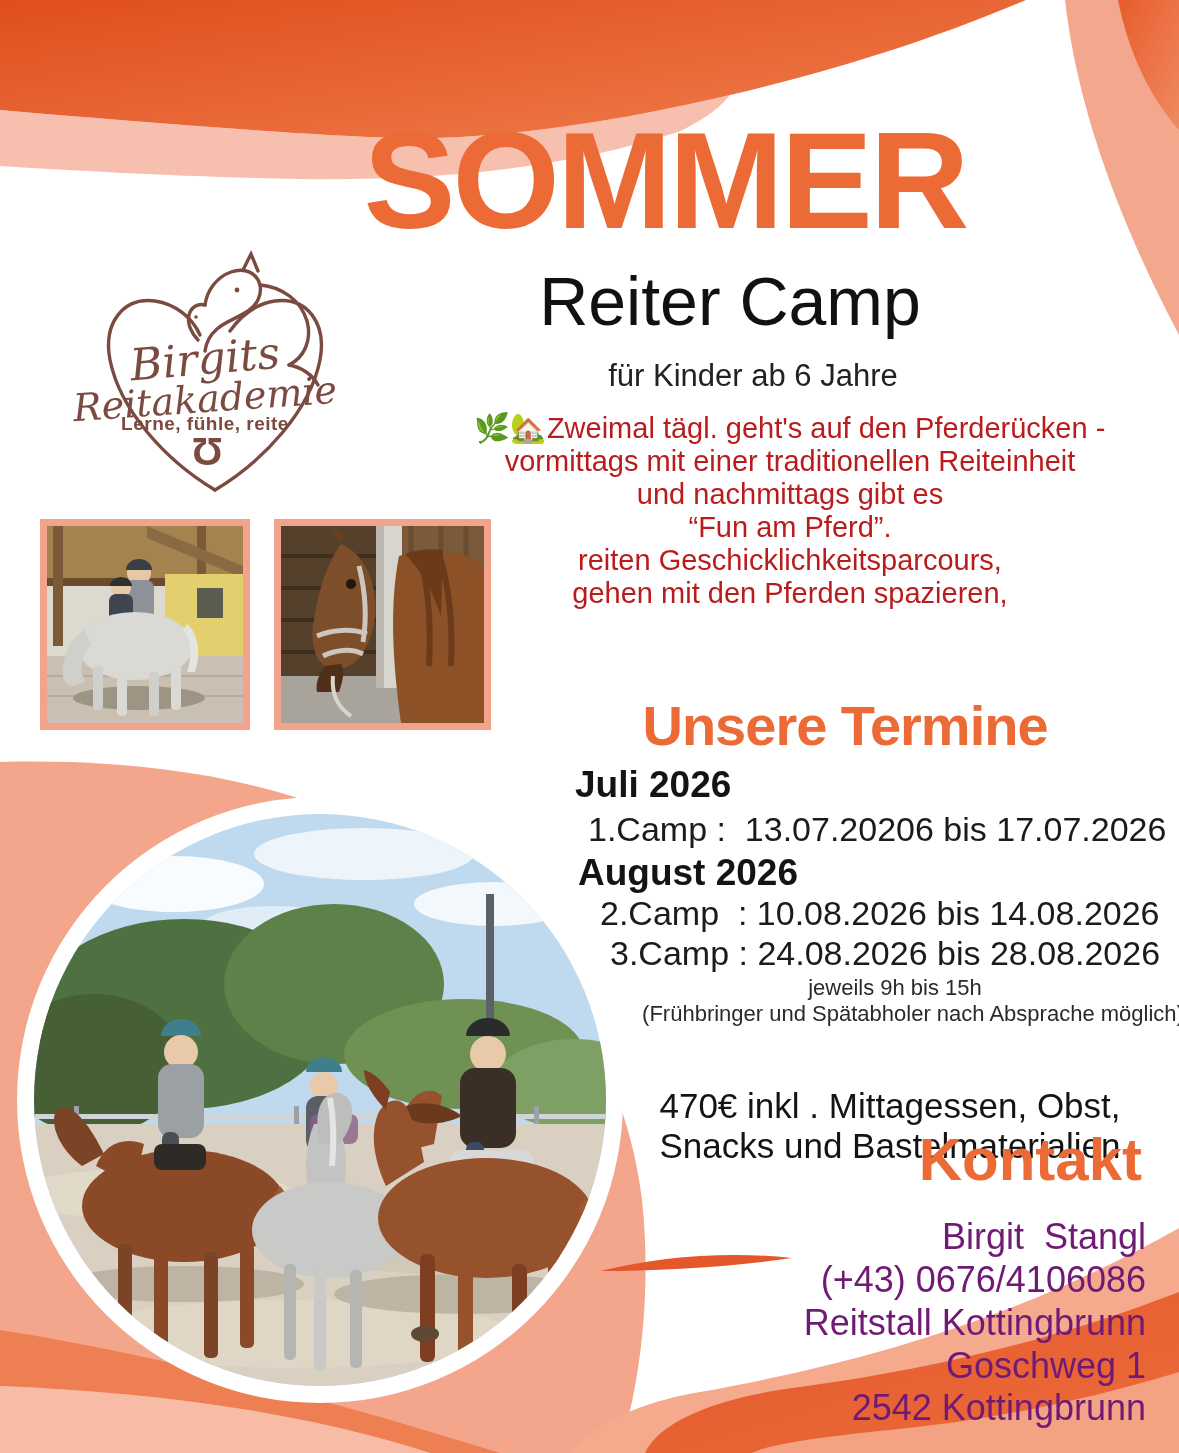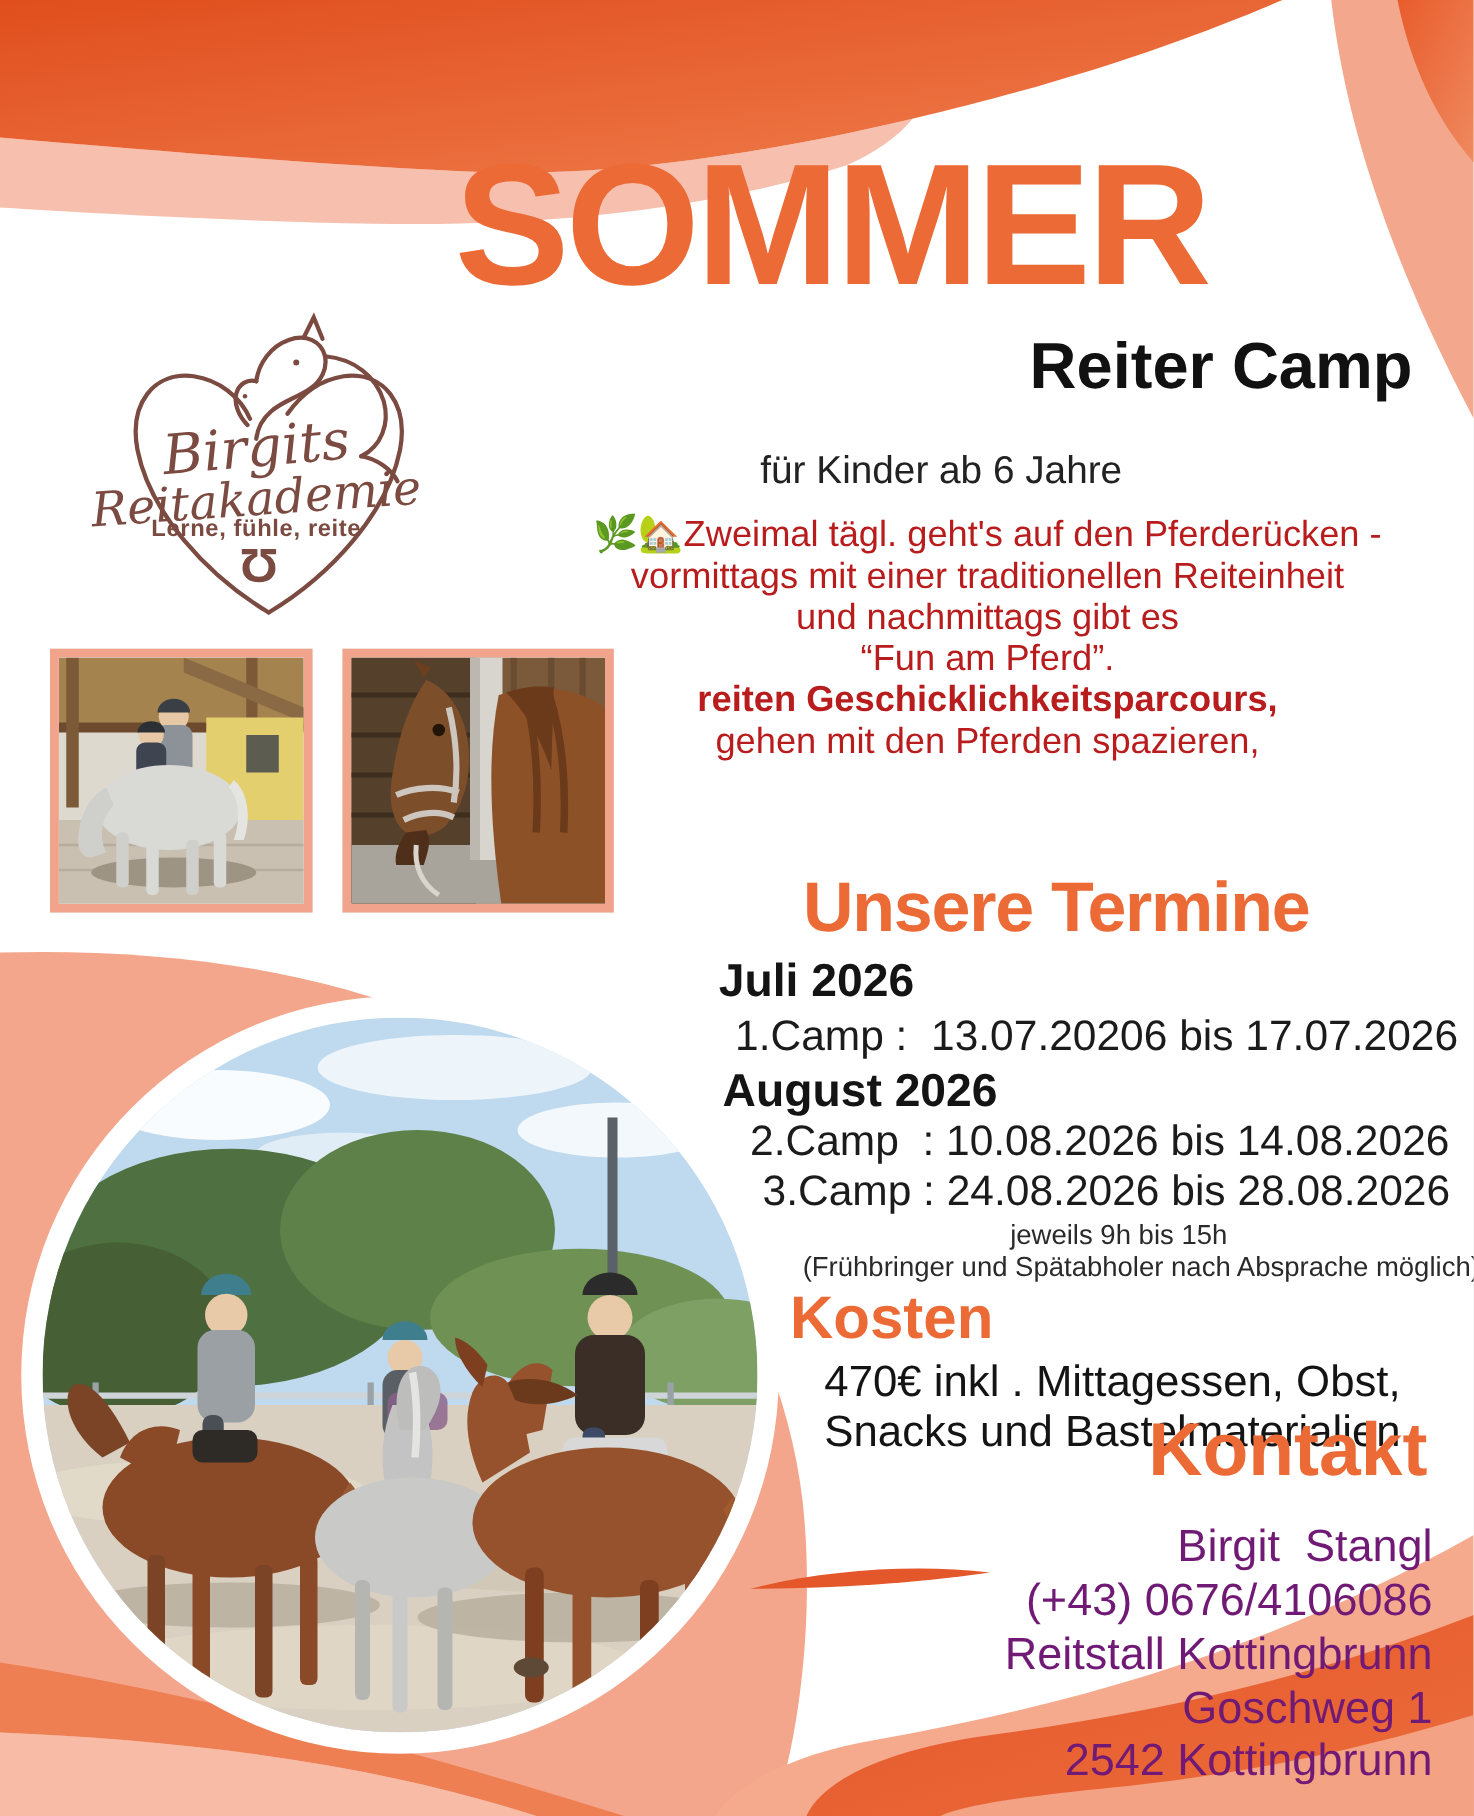--- a/index.html
+++ b/index.html
@@ -4,21 +4,21 @@
 <style>
   html,body{margin:0;padding:0;background:#e9e9e9;}
   .page{position:relative;width:1179px;height:1453px;background:#ffffff;overflow:hidden;
         font-family:"Liberation Sans",sans-serif;margin:0 auto;}
   .deco{position:absolute;left:0;top:0;width:1179px;height:1453px;pointer-events:none;}
   .t{position:absolute;white-space:pre;color:#1f1f1f;line-height:1.05;}
   .center{text-align:center;}
   .right{text-align:right;}
   .orange{color:#ec6a35;font-weight:800;}
   .title-main{font-size:138px;font-weight:800;letter-spacing:-3px;color:#ec6a35;}
-  .title-sub{font-size:52px;font-weight:700;color:#111;text-align:right;}
+  .title-sub{font-size:68px;font-weight:400;color:#111;}
   .audience{font-size:31px;color:#222;}
   .intro-line{font-size:29px;color:#b91c1c;}
   .h-termine{font-size:56px;letter-spacing:-1px;}
   .month{font-size:37px;font-weight:800;color:#141414;}
   .camp{font-size:34px;color:#1b1b1b;}
   .note{font-size:22px;color:#2a2a2a;}
   .h-kosten{font-size:48px;}
   .kosten-line{font-size:35px;color:#141414;}
   .h-kontakt{font-size:60px;}
   .kontakt-line{font-size:36px;color:#701a75;margin-top:16px;}
@@ -92,34 +92,33 @@
 
   <div class="t center title-main" style="left:230px;top:108px;width:870px;">SOMMER</div>
   <div class="t center title-sub" style="left:330px;top:266px;width:800px;">Reiter Camp</div>
   <div class="t center audience" style="left:353px;top:360px;width:800px;">für Kinder ab 6 Jahre</div>
 
   <div style="position:absolute;left:410px;top:412px;width:760px;text-align:center;">
     <div class="intro-line" style="line-height:33px;">🌿🏡Zweimal tägl. geht's auf den Pferderücken -</div>
     <div class="intro-line" style="line-height:33px;">vormittags mit einer traditionellen Reiteinheit</div>
     <div class="intro-line" style="line-height:33px;">und nachmittags gibt es</div>
     <div class="intro-line" style="line-height:33px;">“Fun am Pferd”.</div>
-    <div class="intro-line" style="line-height:33px;font-weight:bold;">reiten Geschicklichkeitsparcours,</div>
+    <div class="intro-line" style="line-height:33px;">reiten Geschicklichkeitsparcours,</div>
     <div class="intro-line" style="line-height:33px;">gehen mit den Pferden spazieren,</div>
   </div>
 
   <div class="t center orange h-termine" style="left:445px;top:697px;width:800px;">Unsere Termine</div>
   <div class="t month" style="left:575px;top:766px;">Juli 2026</div>
   <div class="t camp" style="left:588px;top:812px;">1.Camp :  13.07.20206 bis 17.07.2026</div>
   <div class="t month" style="left:578px;top:854px;">August 2026</div>
   <div class="t camp" style="left:600px;top:896px;">2.Camp  : 10.08.2026 bis 14.08.2026</div>
   <div class="t camp" style="left:610px;top:936px;">3.Camp : 24.08.2026 bis 28.08.2026</div>
   <div class="t center note" style="left:595px;top:976px;width:600px;">jeweils 9h bis 15h</div>
   <div class="t center note" style="left:563px;top:1002px;width:700px;">(Frühbringer und Spätabholer nach Absprache möglich)</div>
 
-  <div class="t orange h-kosten" style="left:632px;top:1030px;">Kosten</div>
   <div class="t center kosten-line" style="left:540px;top:1088px;width:700px;">470€ inkl . Mittagessen, Obst,</div>
   <div class="t center kosten-line" style="left:540px;top:1128px;width:700px;">Snacks und Bastelmaterialien</div>
 
   <div class="t right orange h-kontakt" style="left:642px;top:1128px;width:500px;">Kontakt</div>
   <div class="t right kontakt-line" style="left:546px;top:1202px;width:600px;">Birgit  Stangl</div>
   <div class="t right kontakt-line" style="left:546px;top:1245px;width:600px;">(+43) 0676/4106086</div>
   <div class="t right kontakt-line" style="left:546px;top:1288px;width:600px;">Reitstall Kottingbrunn</div>
   <div class="t right kontakt-line" style="left:546px;top:1331px;width:600px;">Goschweg 1</div>
   <div class="t right kontakt-line" style="left:546px;top:1373px;width:600px;">2542 Kottingbrunn</div>
 

